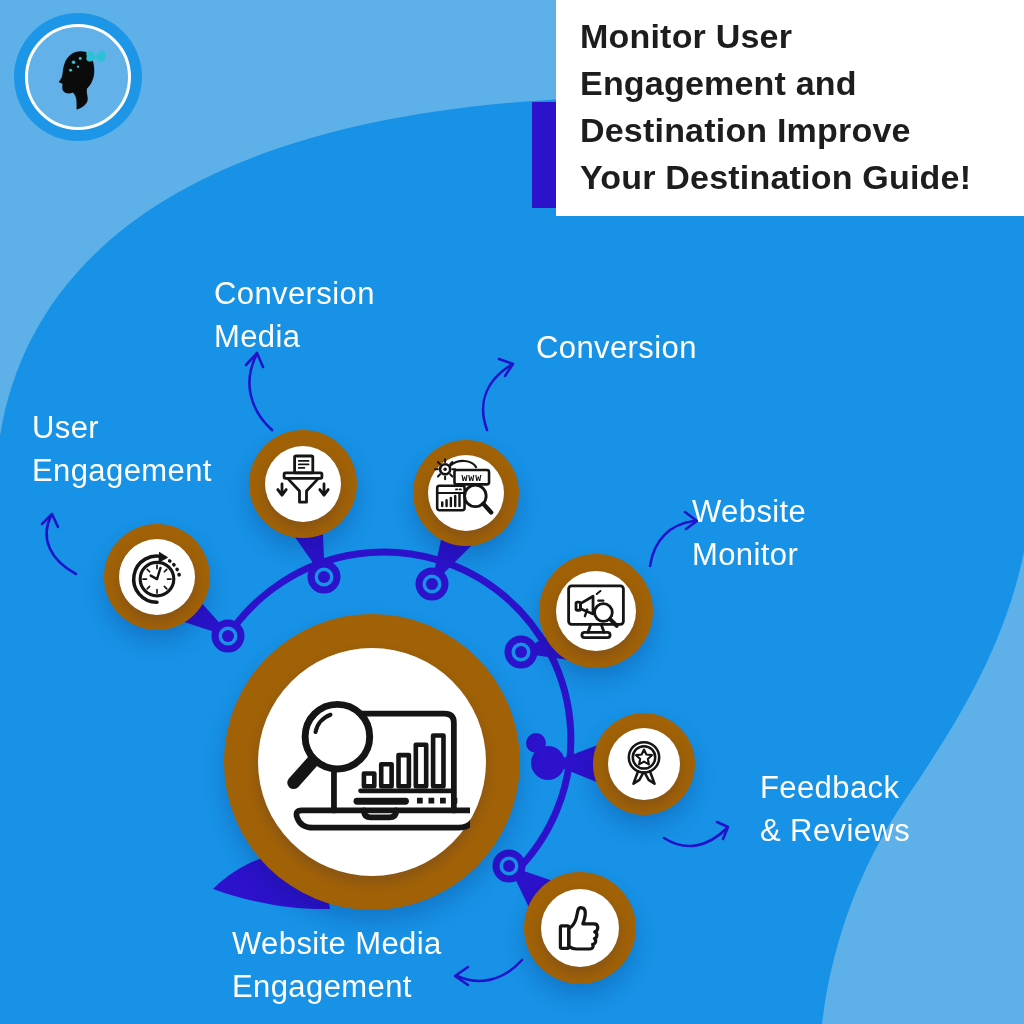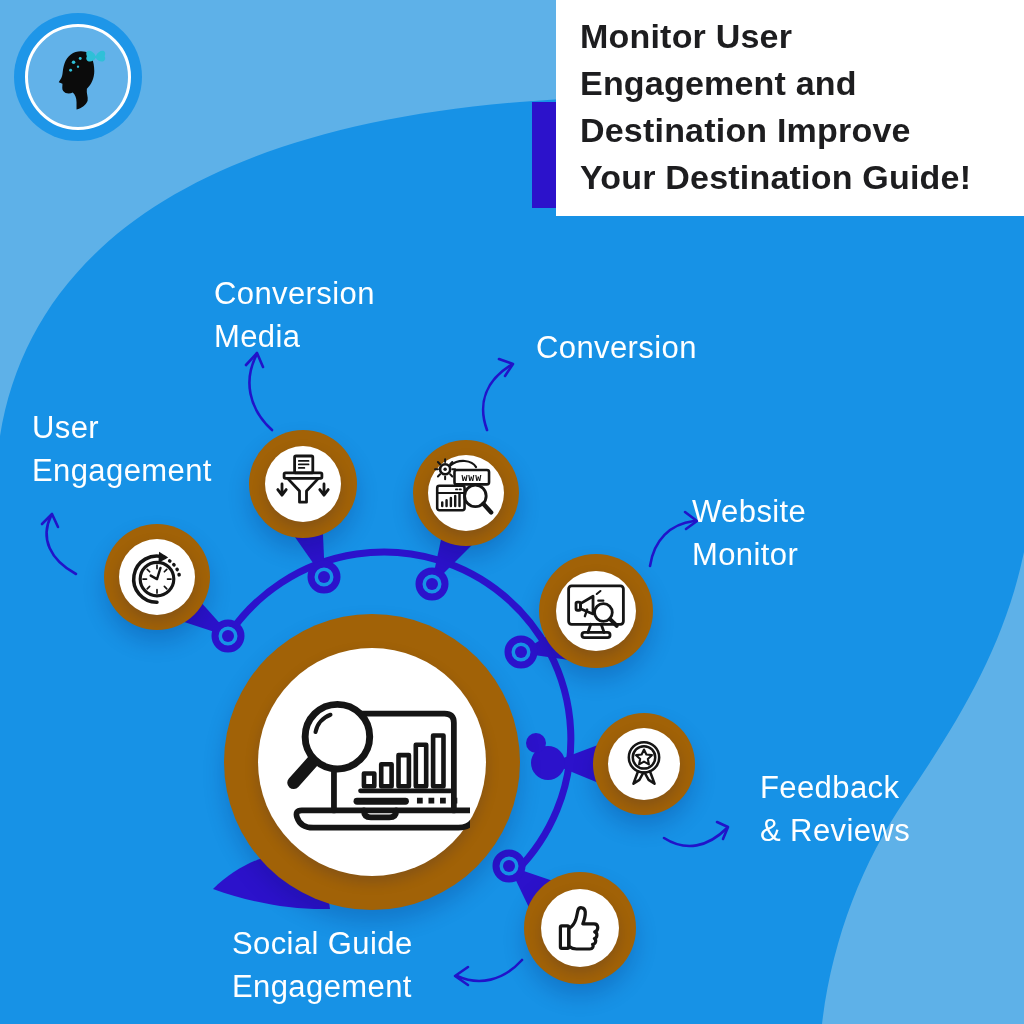--- a/index.html
+++ b/index.html
@@ -266,17 +266,17 @@
   </div>
   <div class="label lbl-website">
     <span>Website</span>
     <span>Monitor</span>
   </div>
   <div class="label lbl-feedback">
     <span>Feedback</span>
     <span>&amp; Reviews</span>
   </div>
   <div class="label lbl-social">
-    <span>Social Guide</span>
+    <span>Website Media</span>
     <span>Engagement</span>
   </div>
 
 </div>
 
 </body></html>

